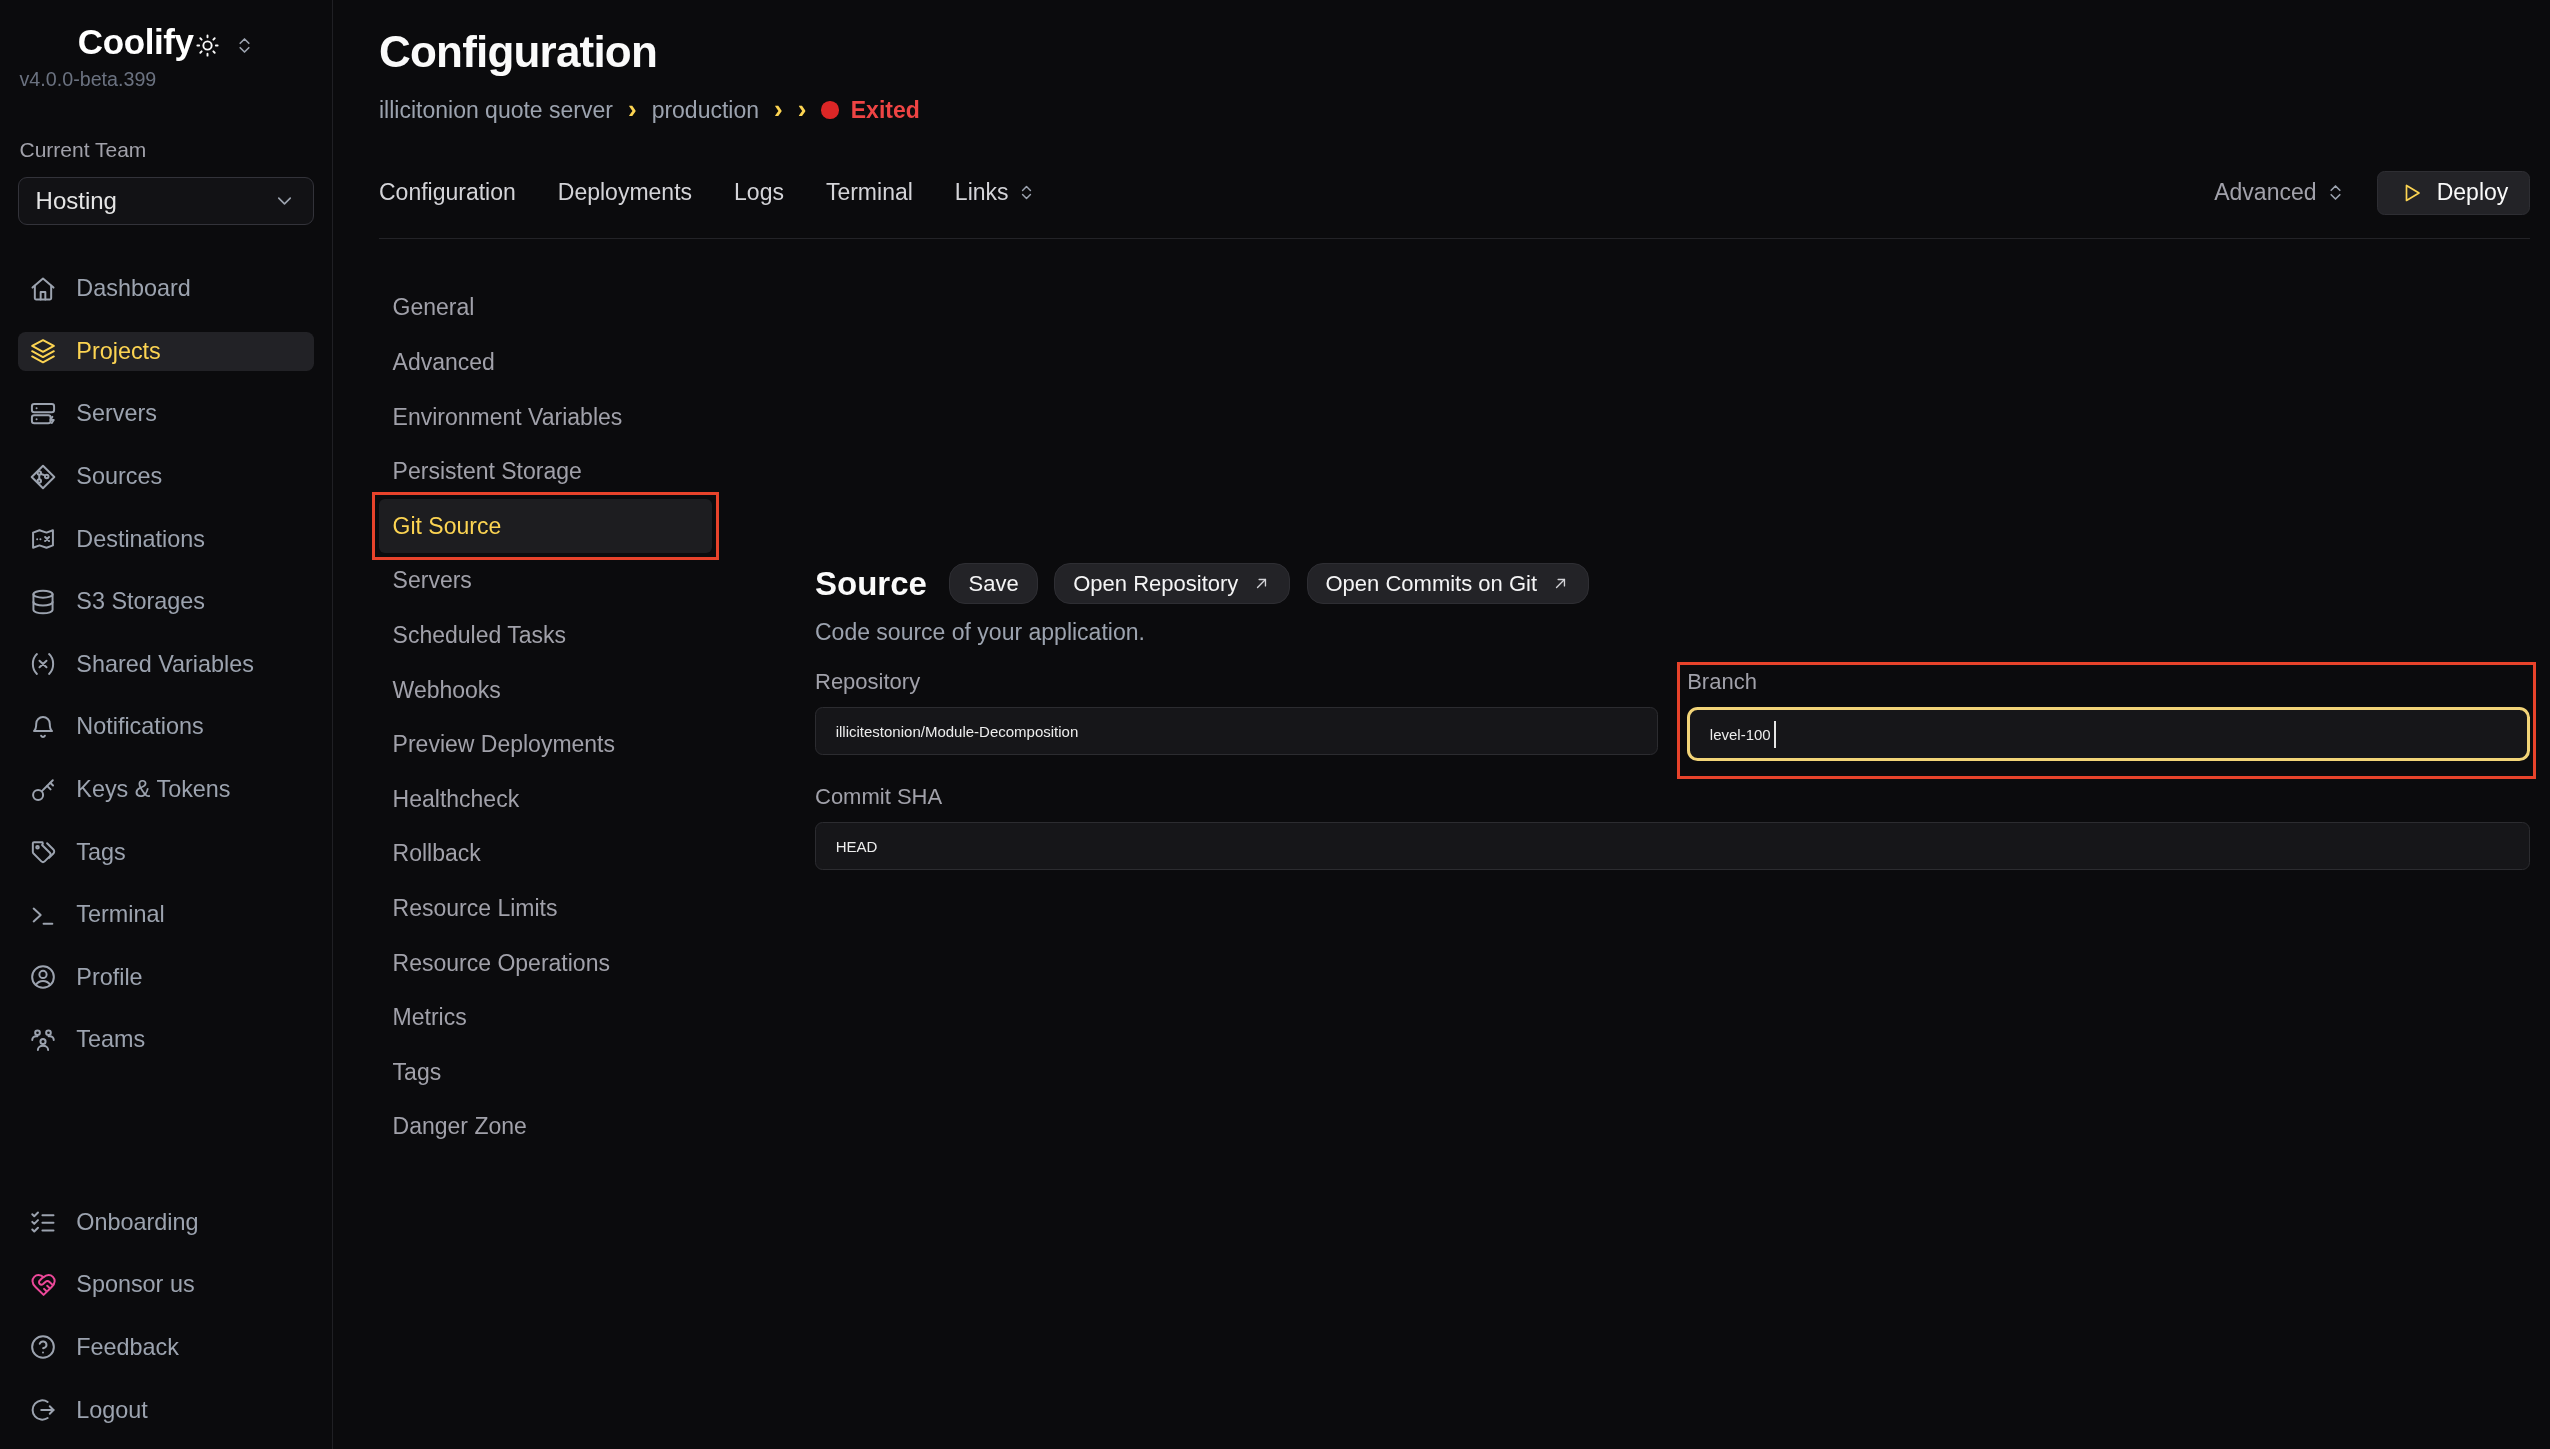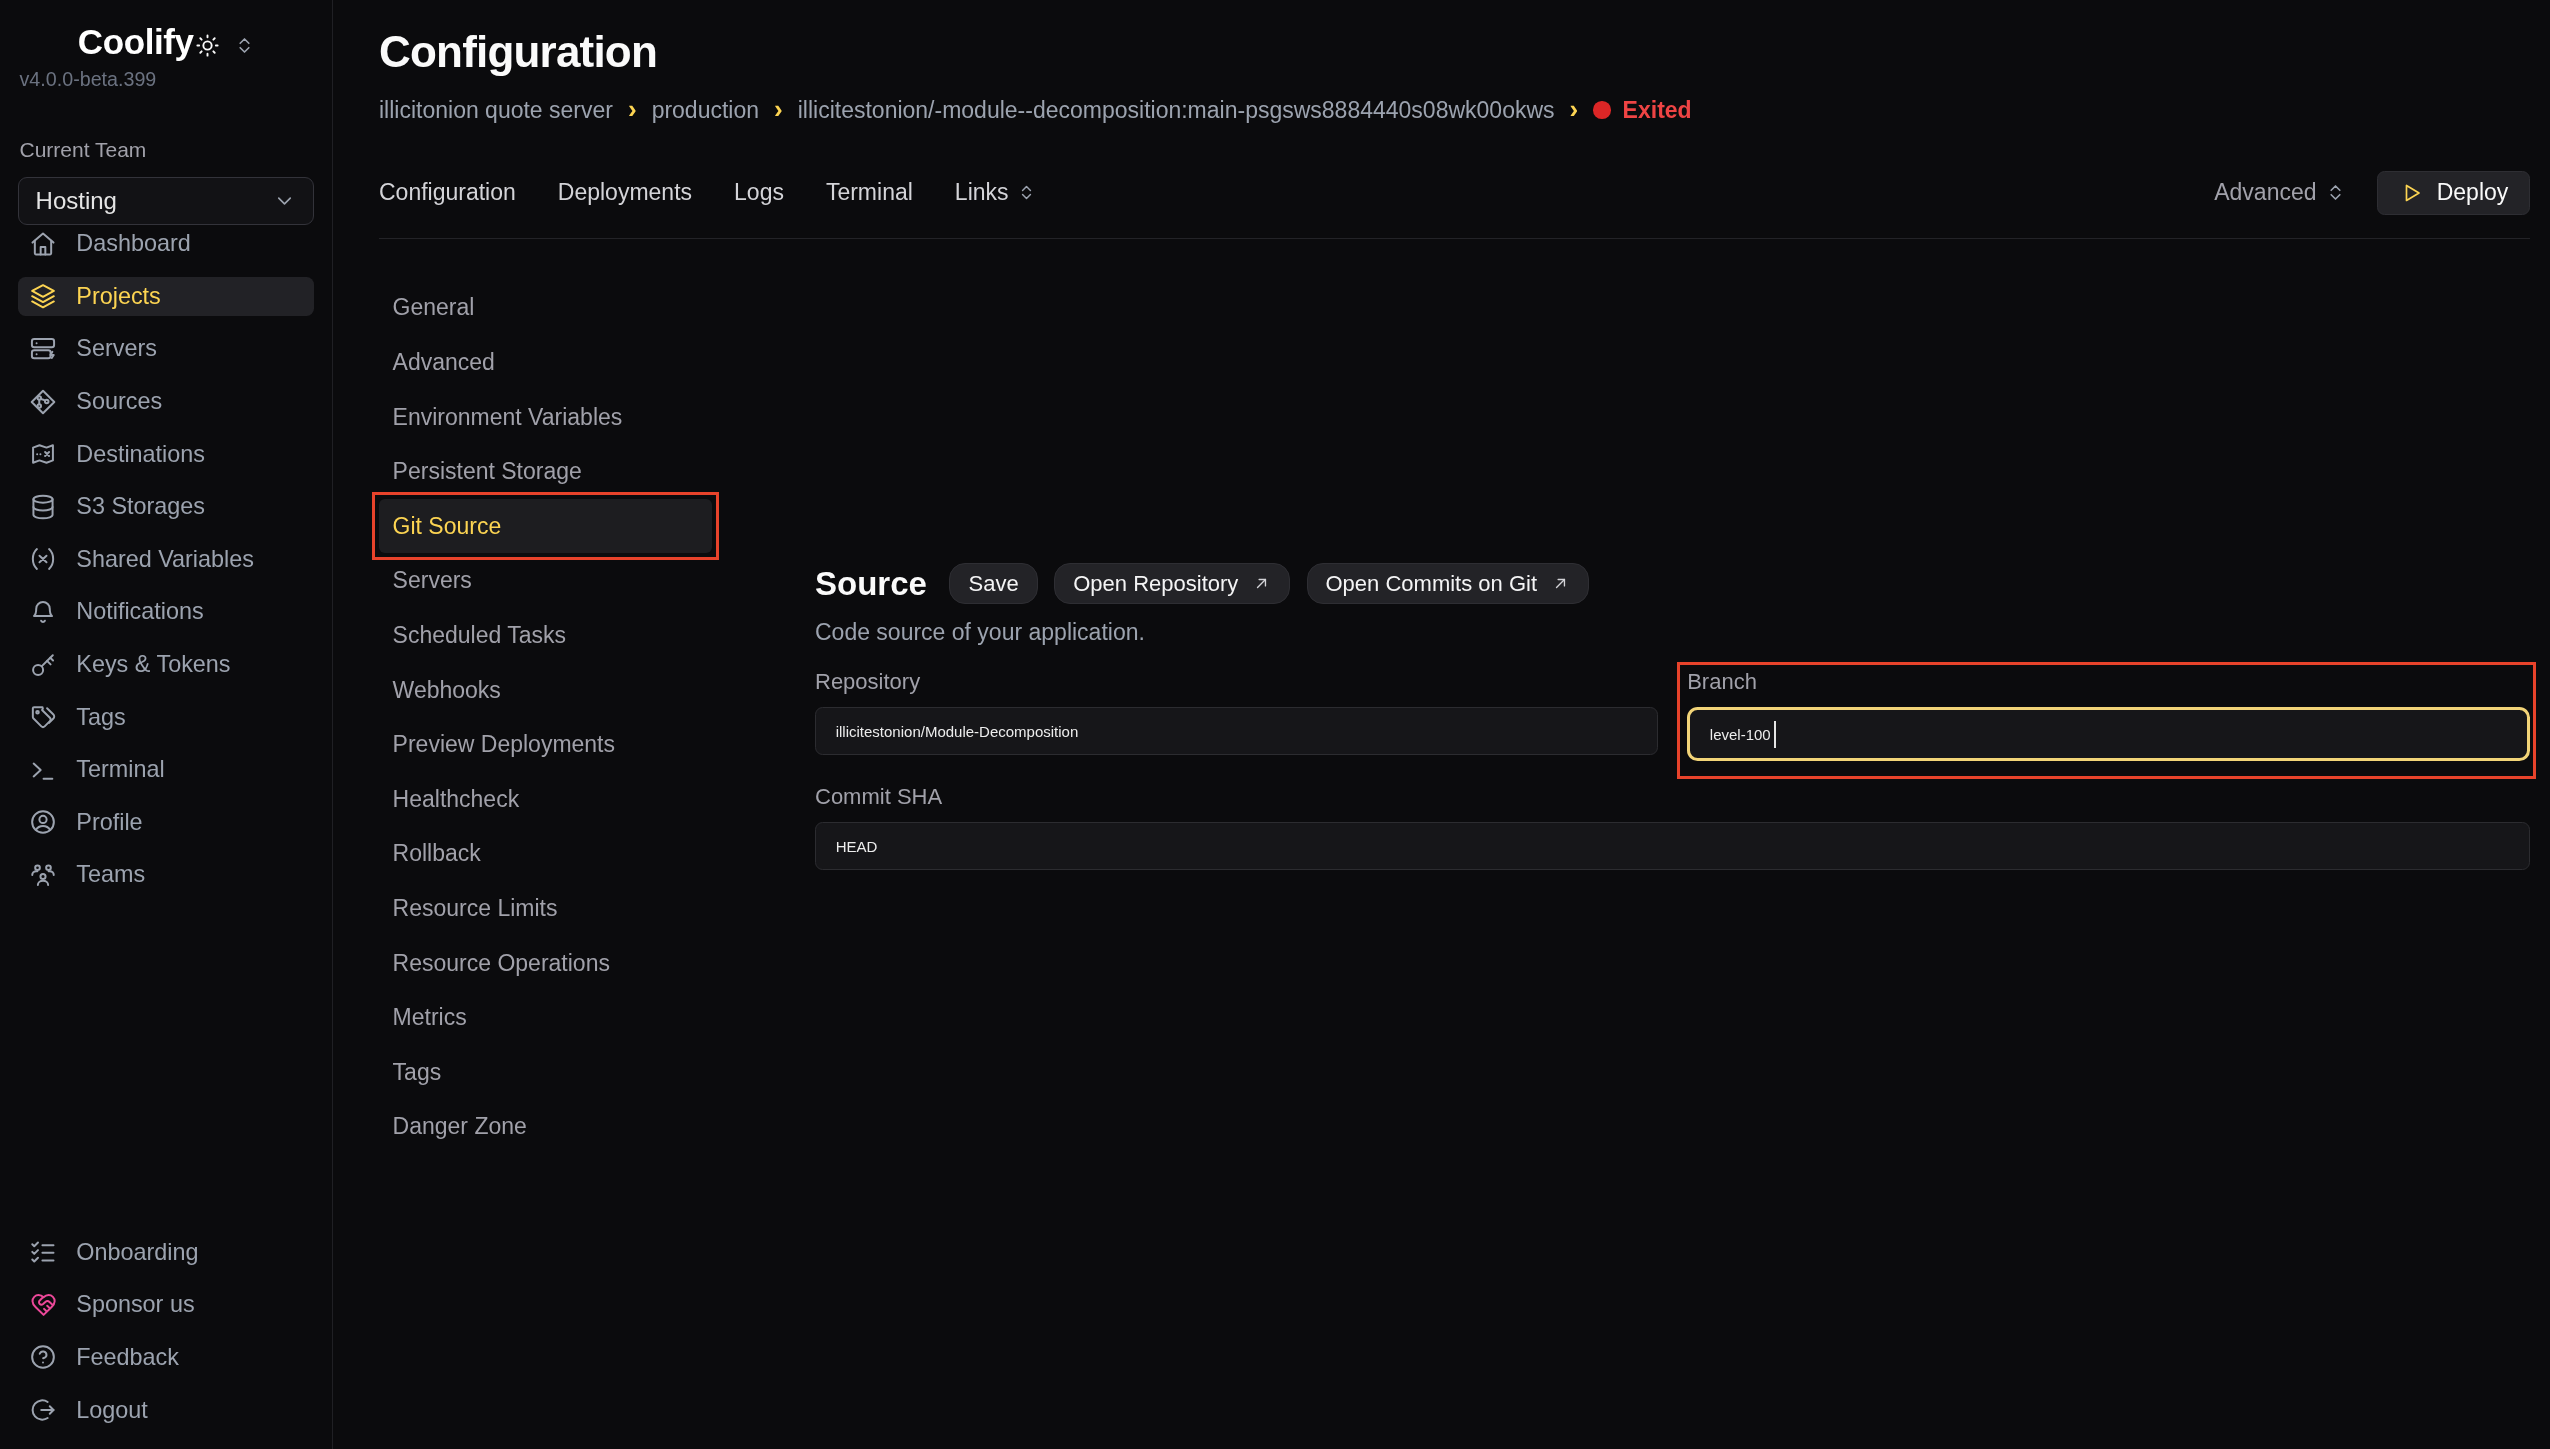--- a/index.html
+++ b/index.html
@@ -22,21 +22,21 @@
   .logo{font-size:35px;font-weight:800;color:#ffffff;letter-spacing:-0.4px;line-height:1.1}
   .logo-icons{display:flex;align-items:center;gap:12px;margin-top:9px}
   .sun-ic{color:#fafafa}.sun-ic svg{width:27px;height:27px}
   .updown-ic{color:#9ca3af}.updown-ic svg{width:23px;height:23px}
   .version{font-size:19.7px;color:#6b7280;margin-top:6px;padding-left:1.5px}
   .team-label{font-size:21px;color:#a1a1aa;margin-top:47px;padding-left:1.5px}
   .team-select{margin-top:15px;height:48px;width:296px;background:#121215;border:1.5px solid #33333a;
     border-radius:9px;display:flex;align-items:center;justify-content:space-between;padding:0 16.6px;
     color:#e5e5e5;font-size:24px;cursor:pointer}
   .chev-down-ic{color:#9ca3af}.chev-down-ic svg{width:23px;height:23px}
-  .nav{display:flex;flex-direction:column;gap:14px}
+  .nav{margin-top:45px;display:flex;flex-direction:column;gap:24px}
   .nav-item{display:flex;align-items:center;gap:19.7px;color:#9ca3af;font-size:23.4px;
     padding:5.3px 10.6px;border-radius:7.6px;cursor:pointer;text-decoration:none}
   .nav-item .ic svg{width:28px;height:28px}
   .nav-item.active{background:#222226;color:var(--accent-yellow)}
   .nav-item.sponsor .ic{color:var(--sponsor-pink)}
   .footer-nav{margin-top:auto}
 
   
   .main{position:absolute;left:333px;right:0;top:0;bottom:0}
   .header{padding:27px 19.7px 0 46px}
@@ -302,21 +302,20 @@
 </aside>
 
 <main class="main">
   <header class="header">
     <h1 class="page-title">Configuration</h1>
     <div class="breadcrumb">
       <span class="crumb">illicitonion quote server</span>
       <span class="sep">›</span>
       <span class="crumb">production</span>
       <span class="sep">›</span>
-      <span class="crumb">illicitestonion/-module--decomposition:main-psgsws8884440s08wk00okws</span>
       <span class="sep">›</span>
       <span class="status">
         <i class="dot"></i>
         <span class="status-text">Exited</span>
       </span>
     </div>
   </header>
 
   <div class="tabbar">
     <span class="tab">Configuration</span>

